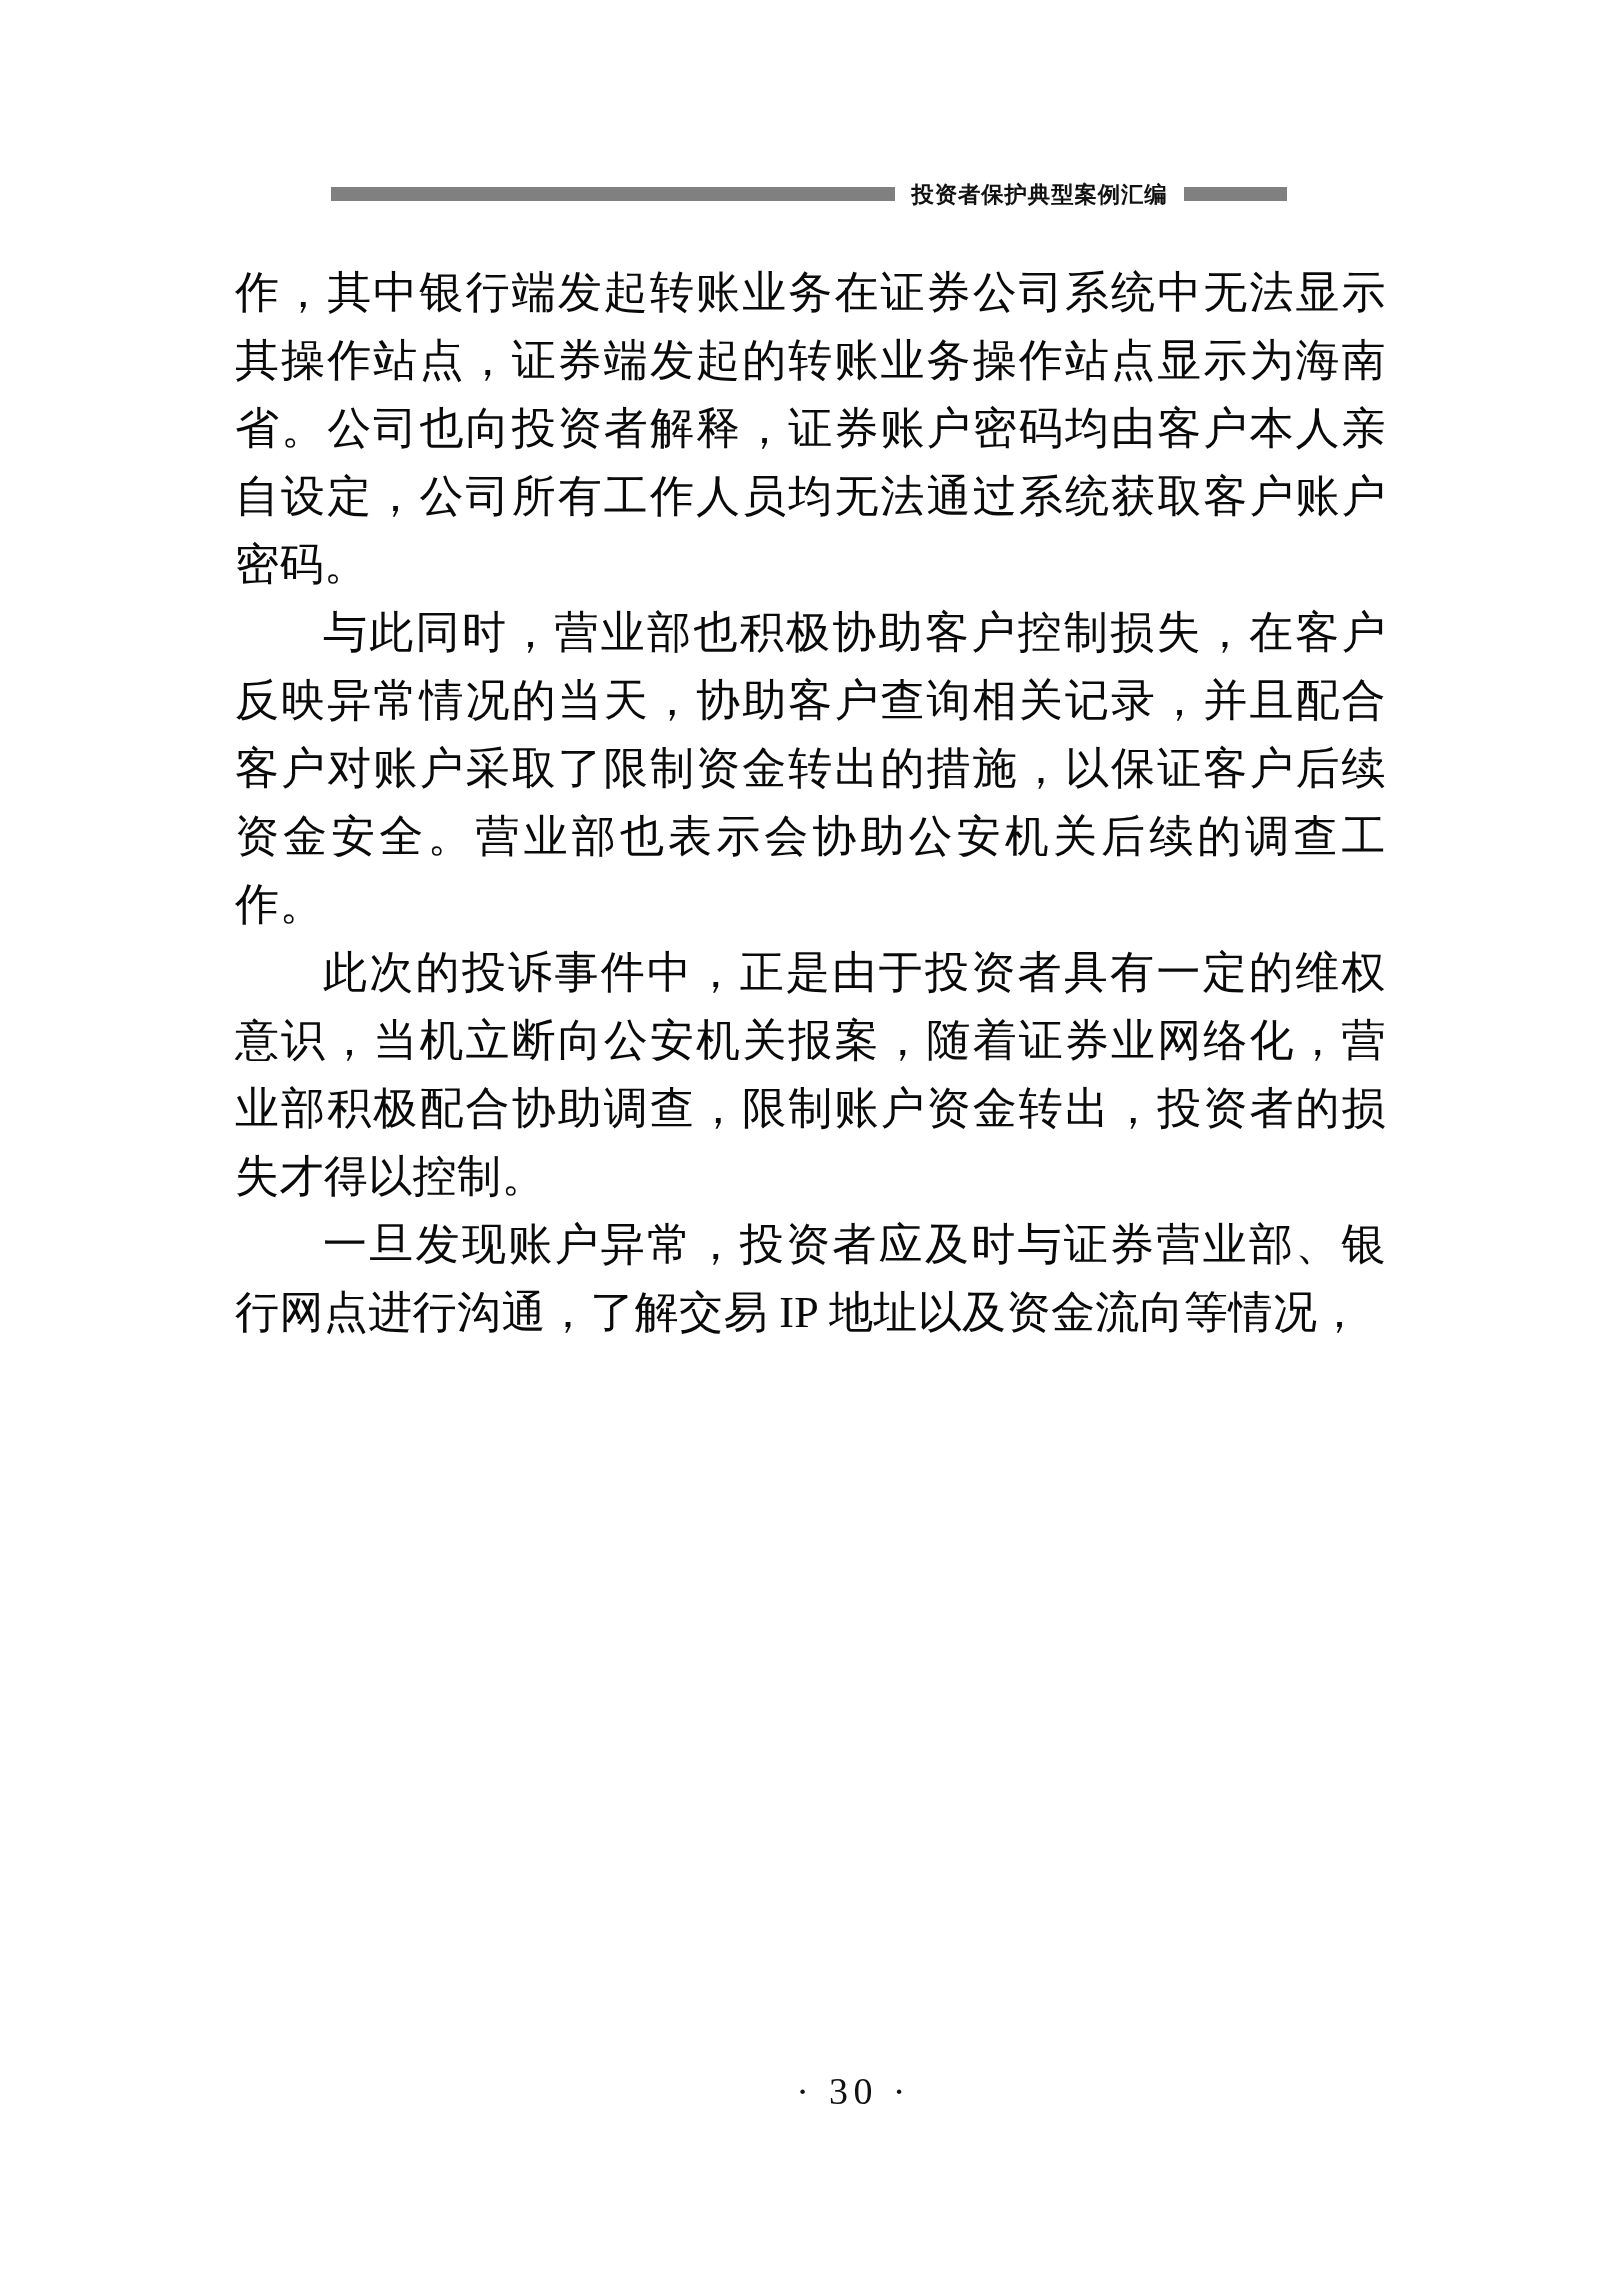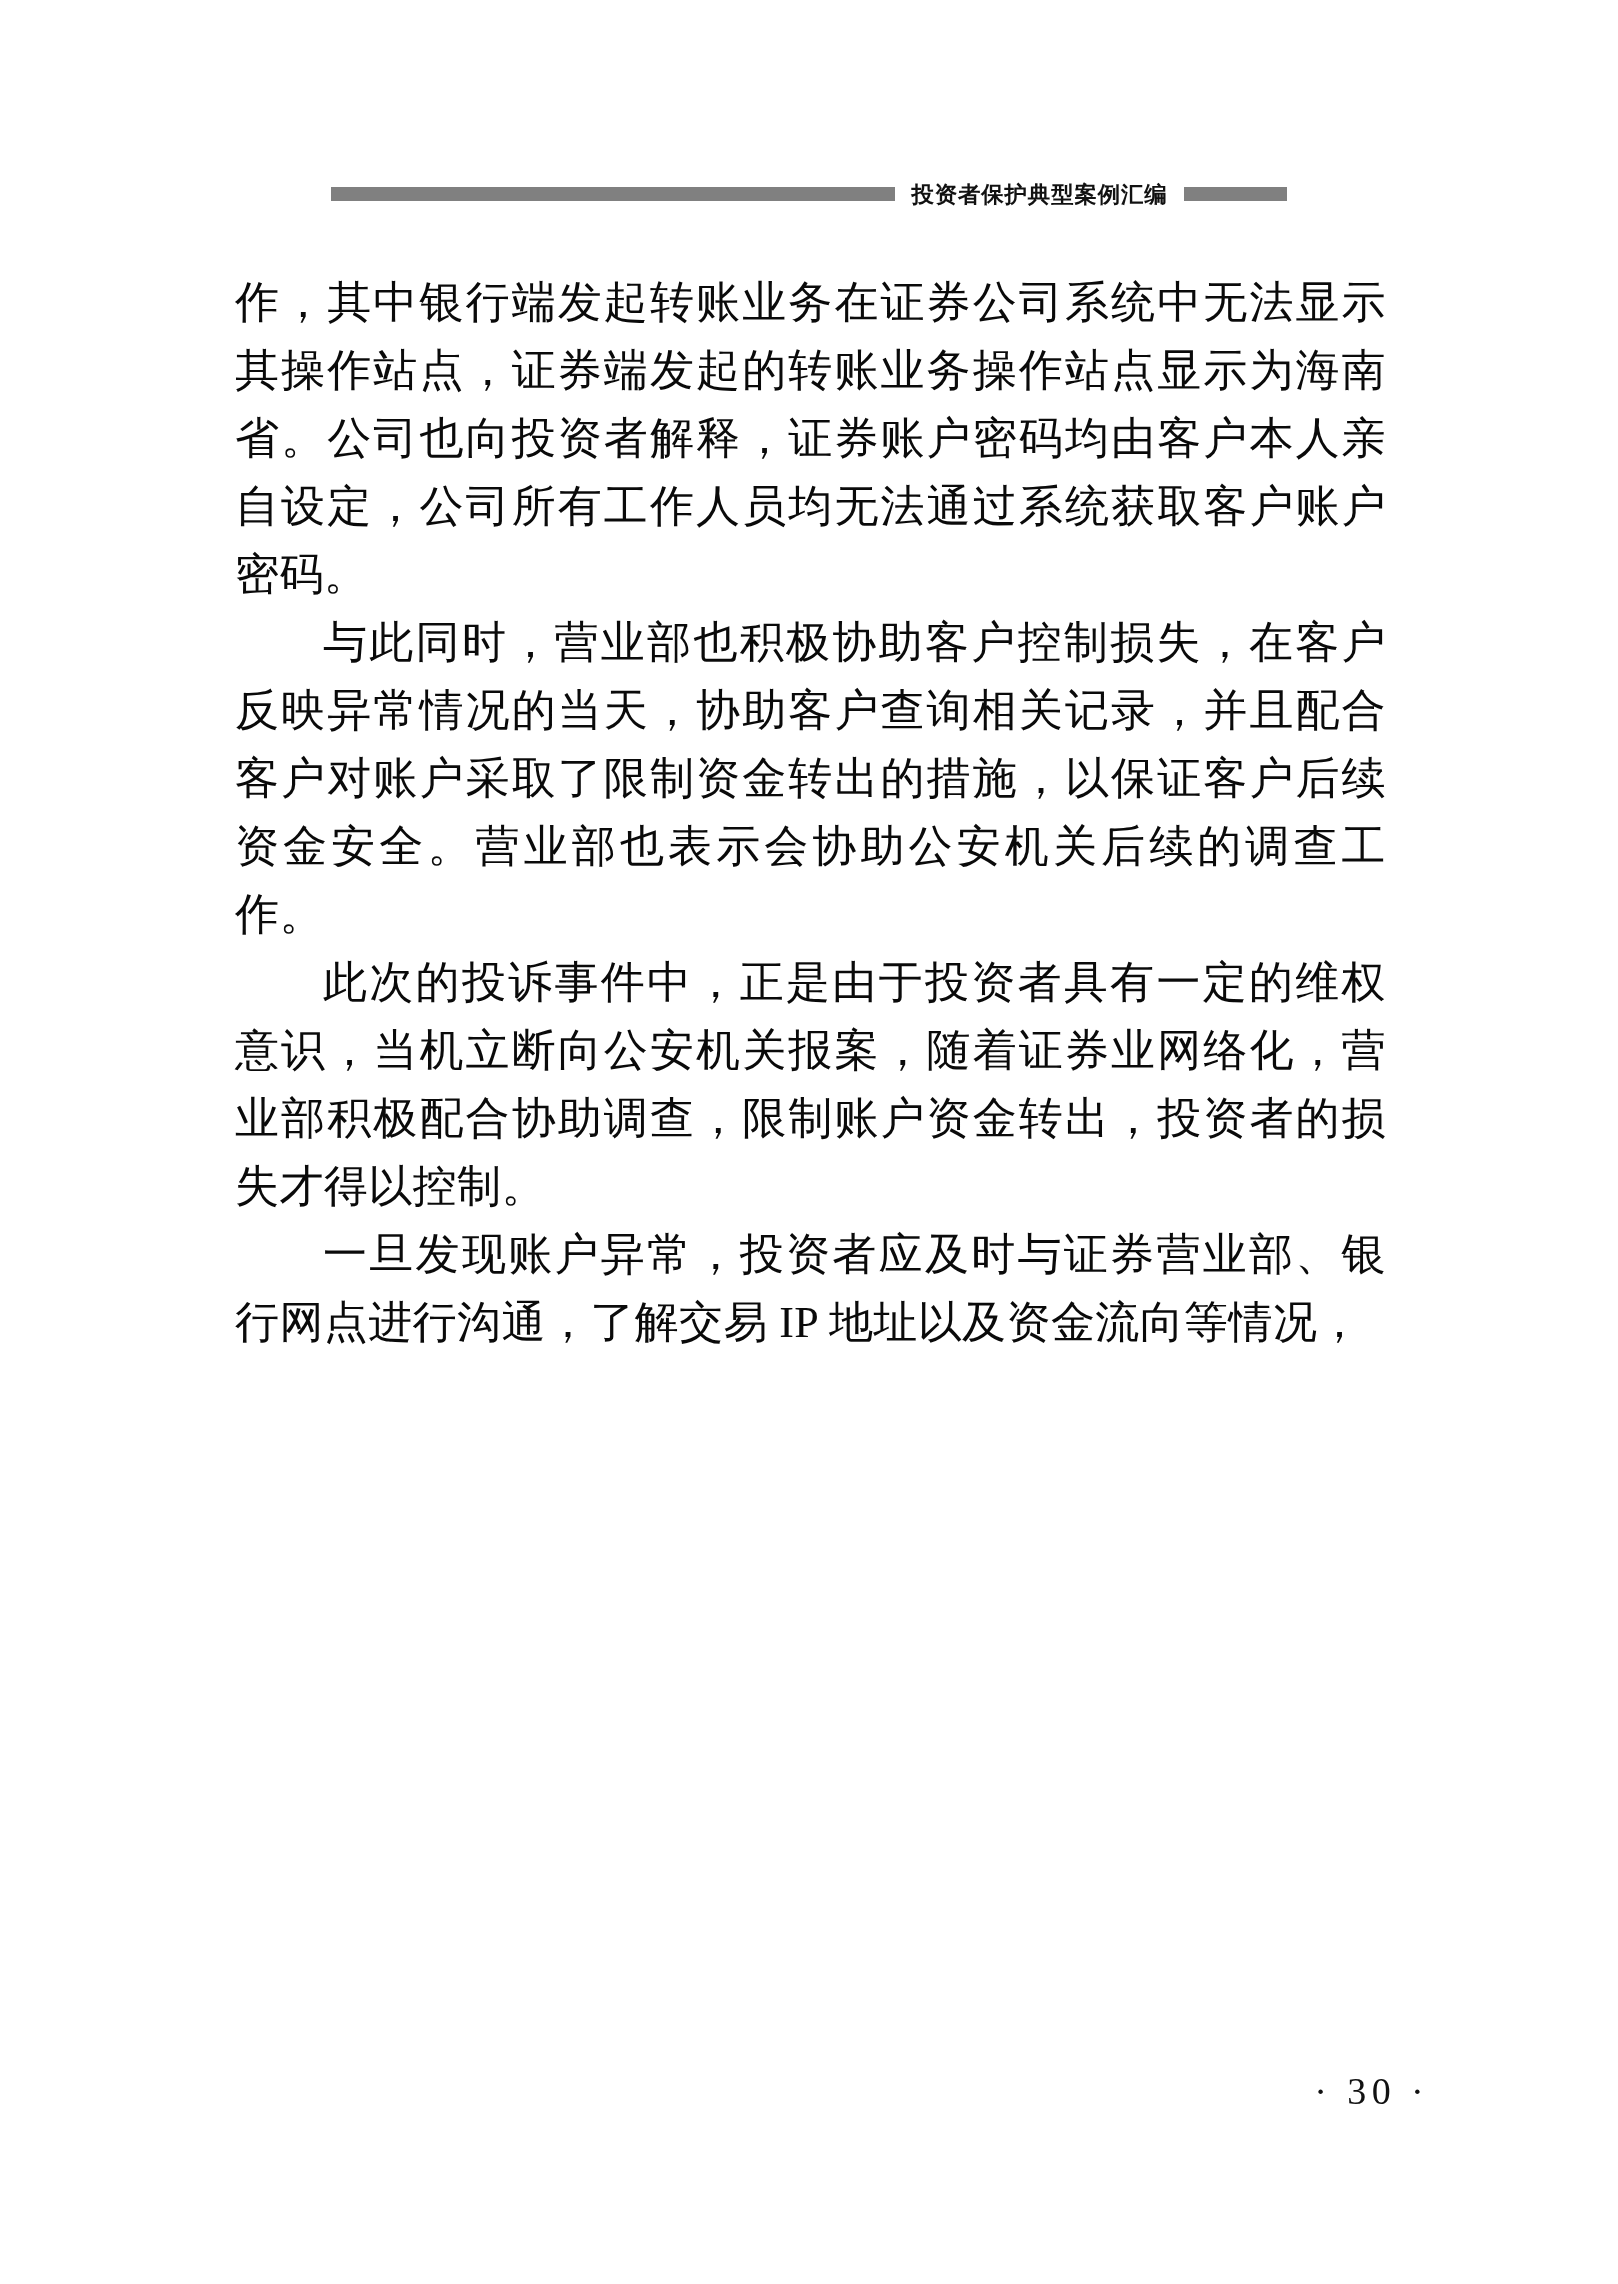--- a/index.html
+++ b/index.html
@@ -49,21 +49,21 @@
     letter-spacing: 0.9px;
     color: #111111;
     padding: 0 16px;
     white-space: nowrap;
   }
 
   
   .content {
     position: absolute;
     left: 235px;
-    top: 269px;
+    top: 259px;
     width: 1151px;
   }
   p.para {
     margin: 0;
     font-size: 44px;
     line-height: 68px;
     text-align: justify;
     text-justify: inter-ideograph;
     letter-spacing: 0.4px;
     color: #0a0a0a;
@@ -84,21 +84,21 @@
 
   
   .folio {
     position: absolute;
     left: 235px;
     top: 2069px;
     width: 1151px;
     font-size: 38px;
     letter-spacing: 5.4px;
     color: #111111;
-    text-align: right;
+    text-align: center;
     padding-left: 43px;
   }
 </style>
 </head>
 <body>
 
 <div class="page">
 
   <div class="header">
     <div class="header-rule left"></div>

